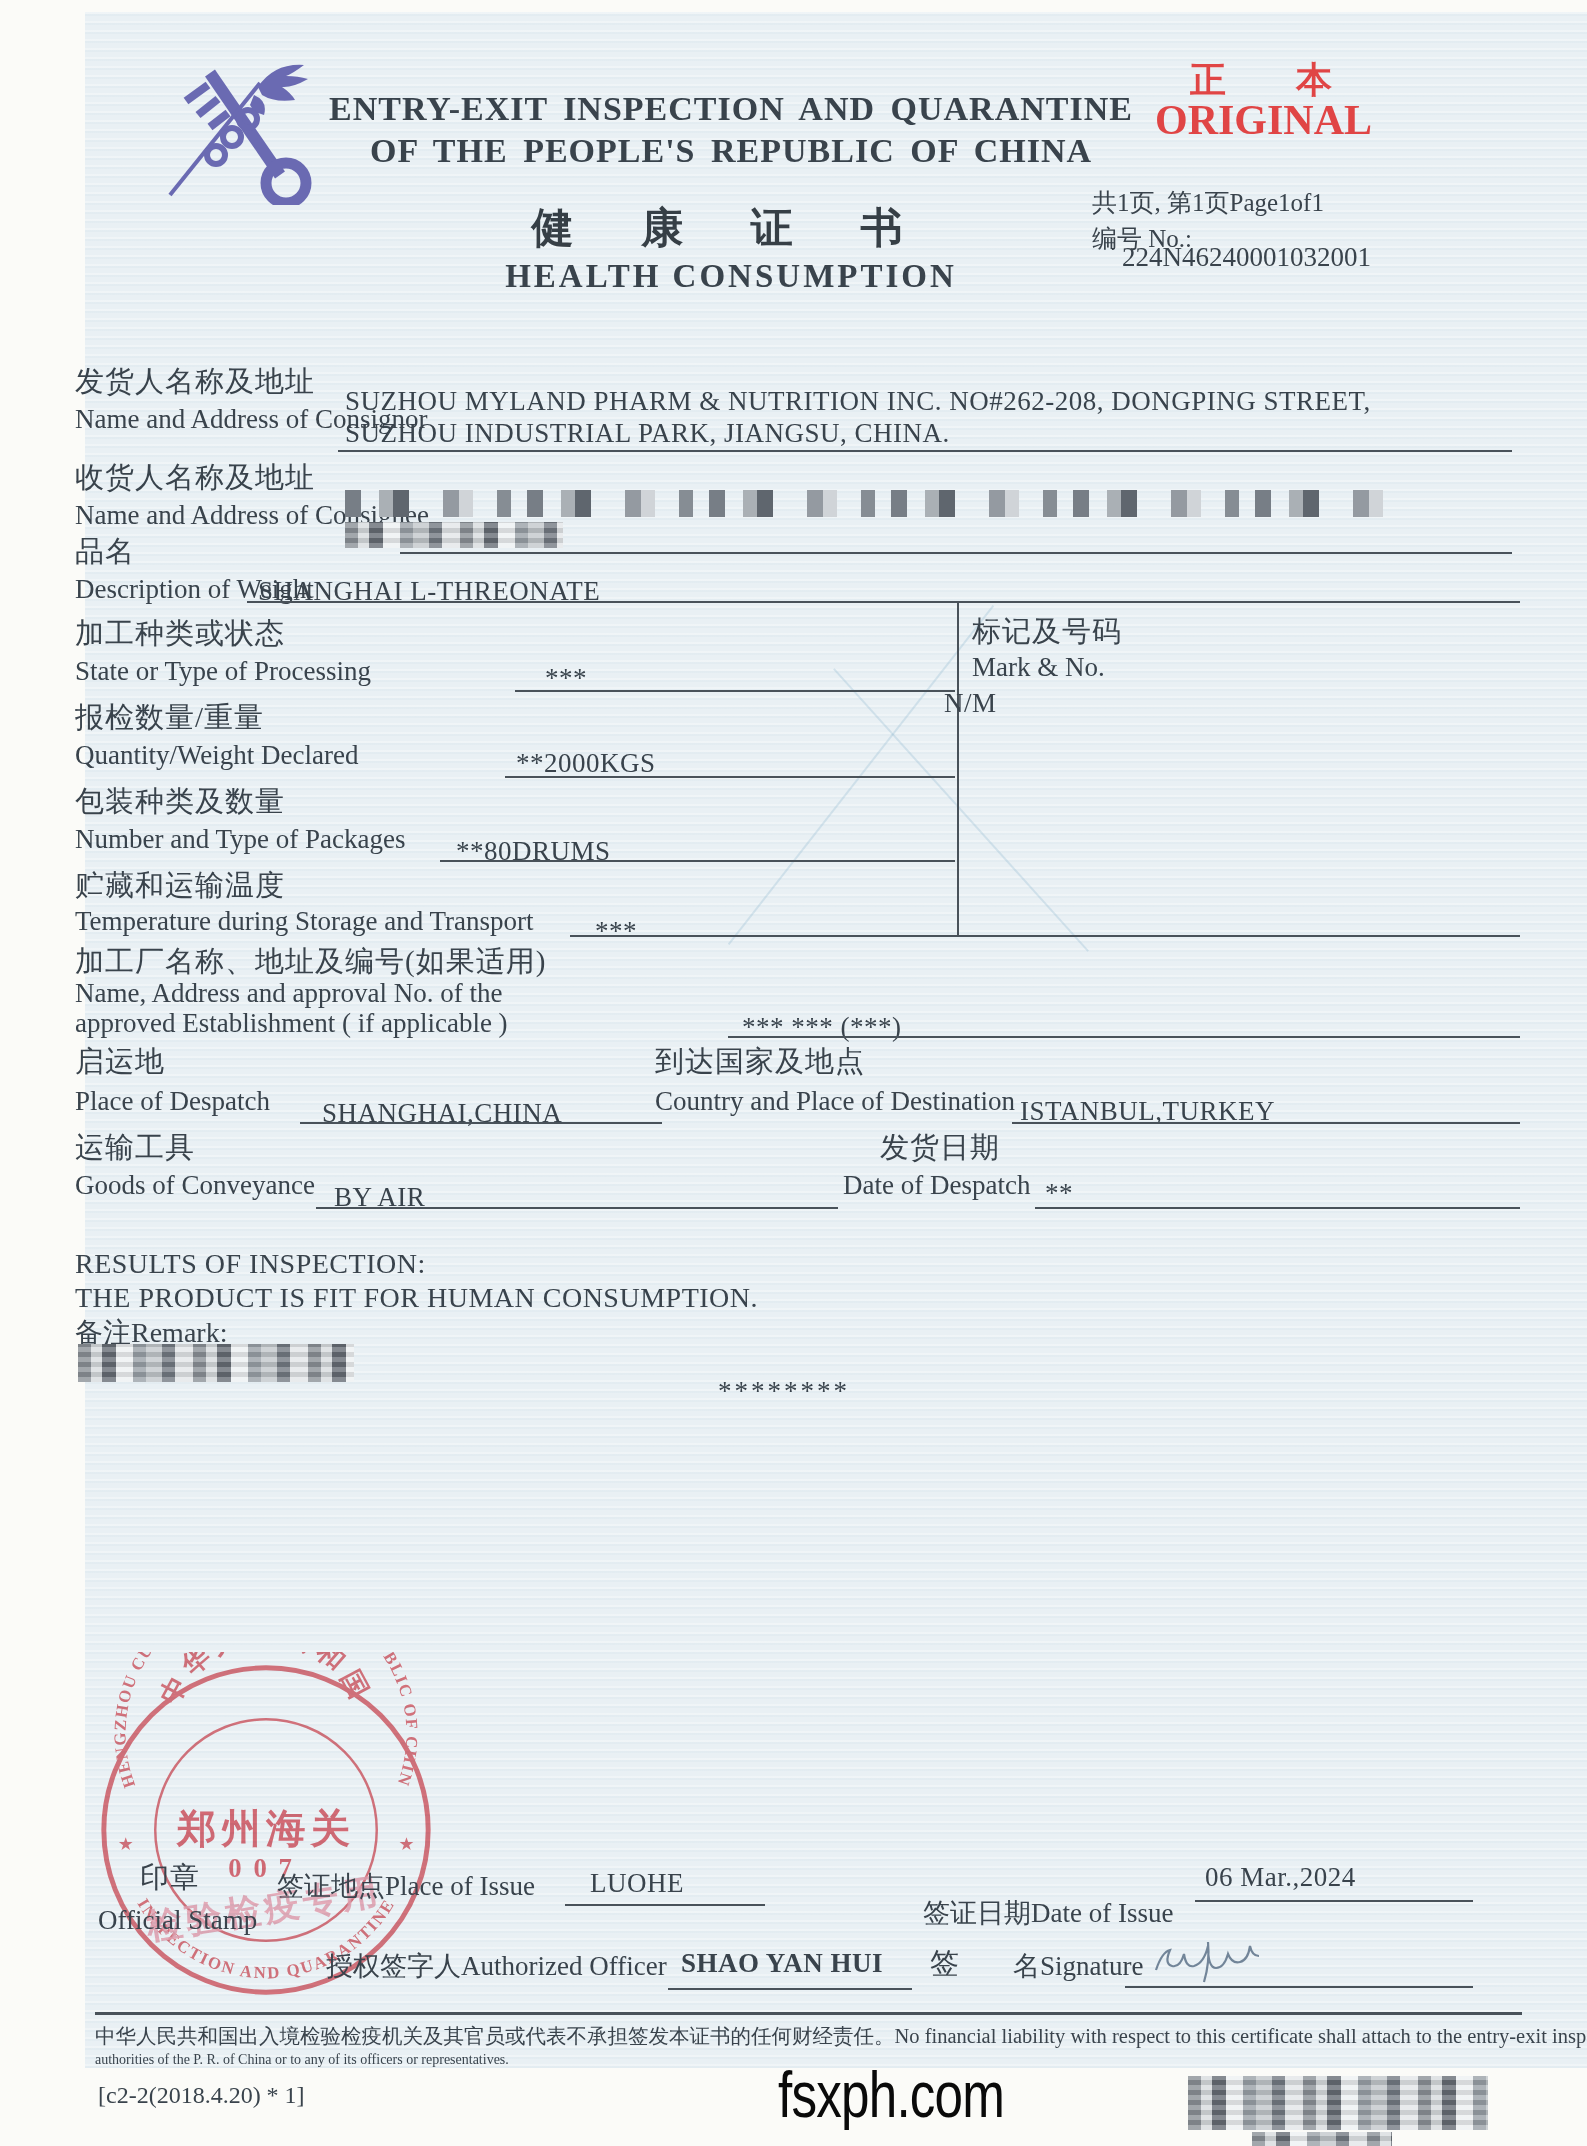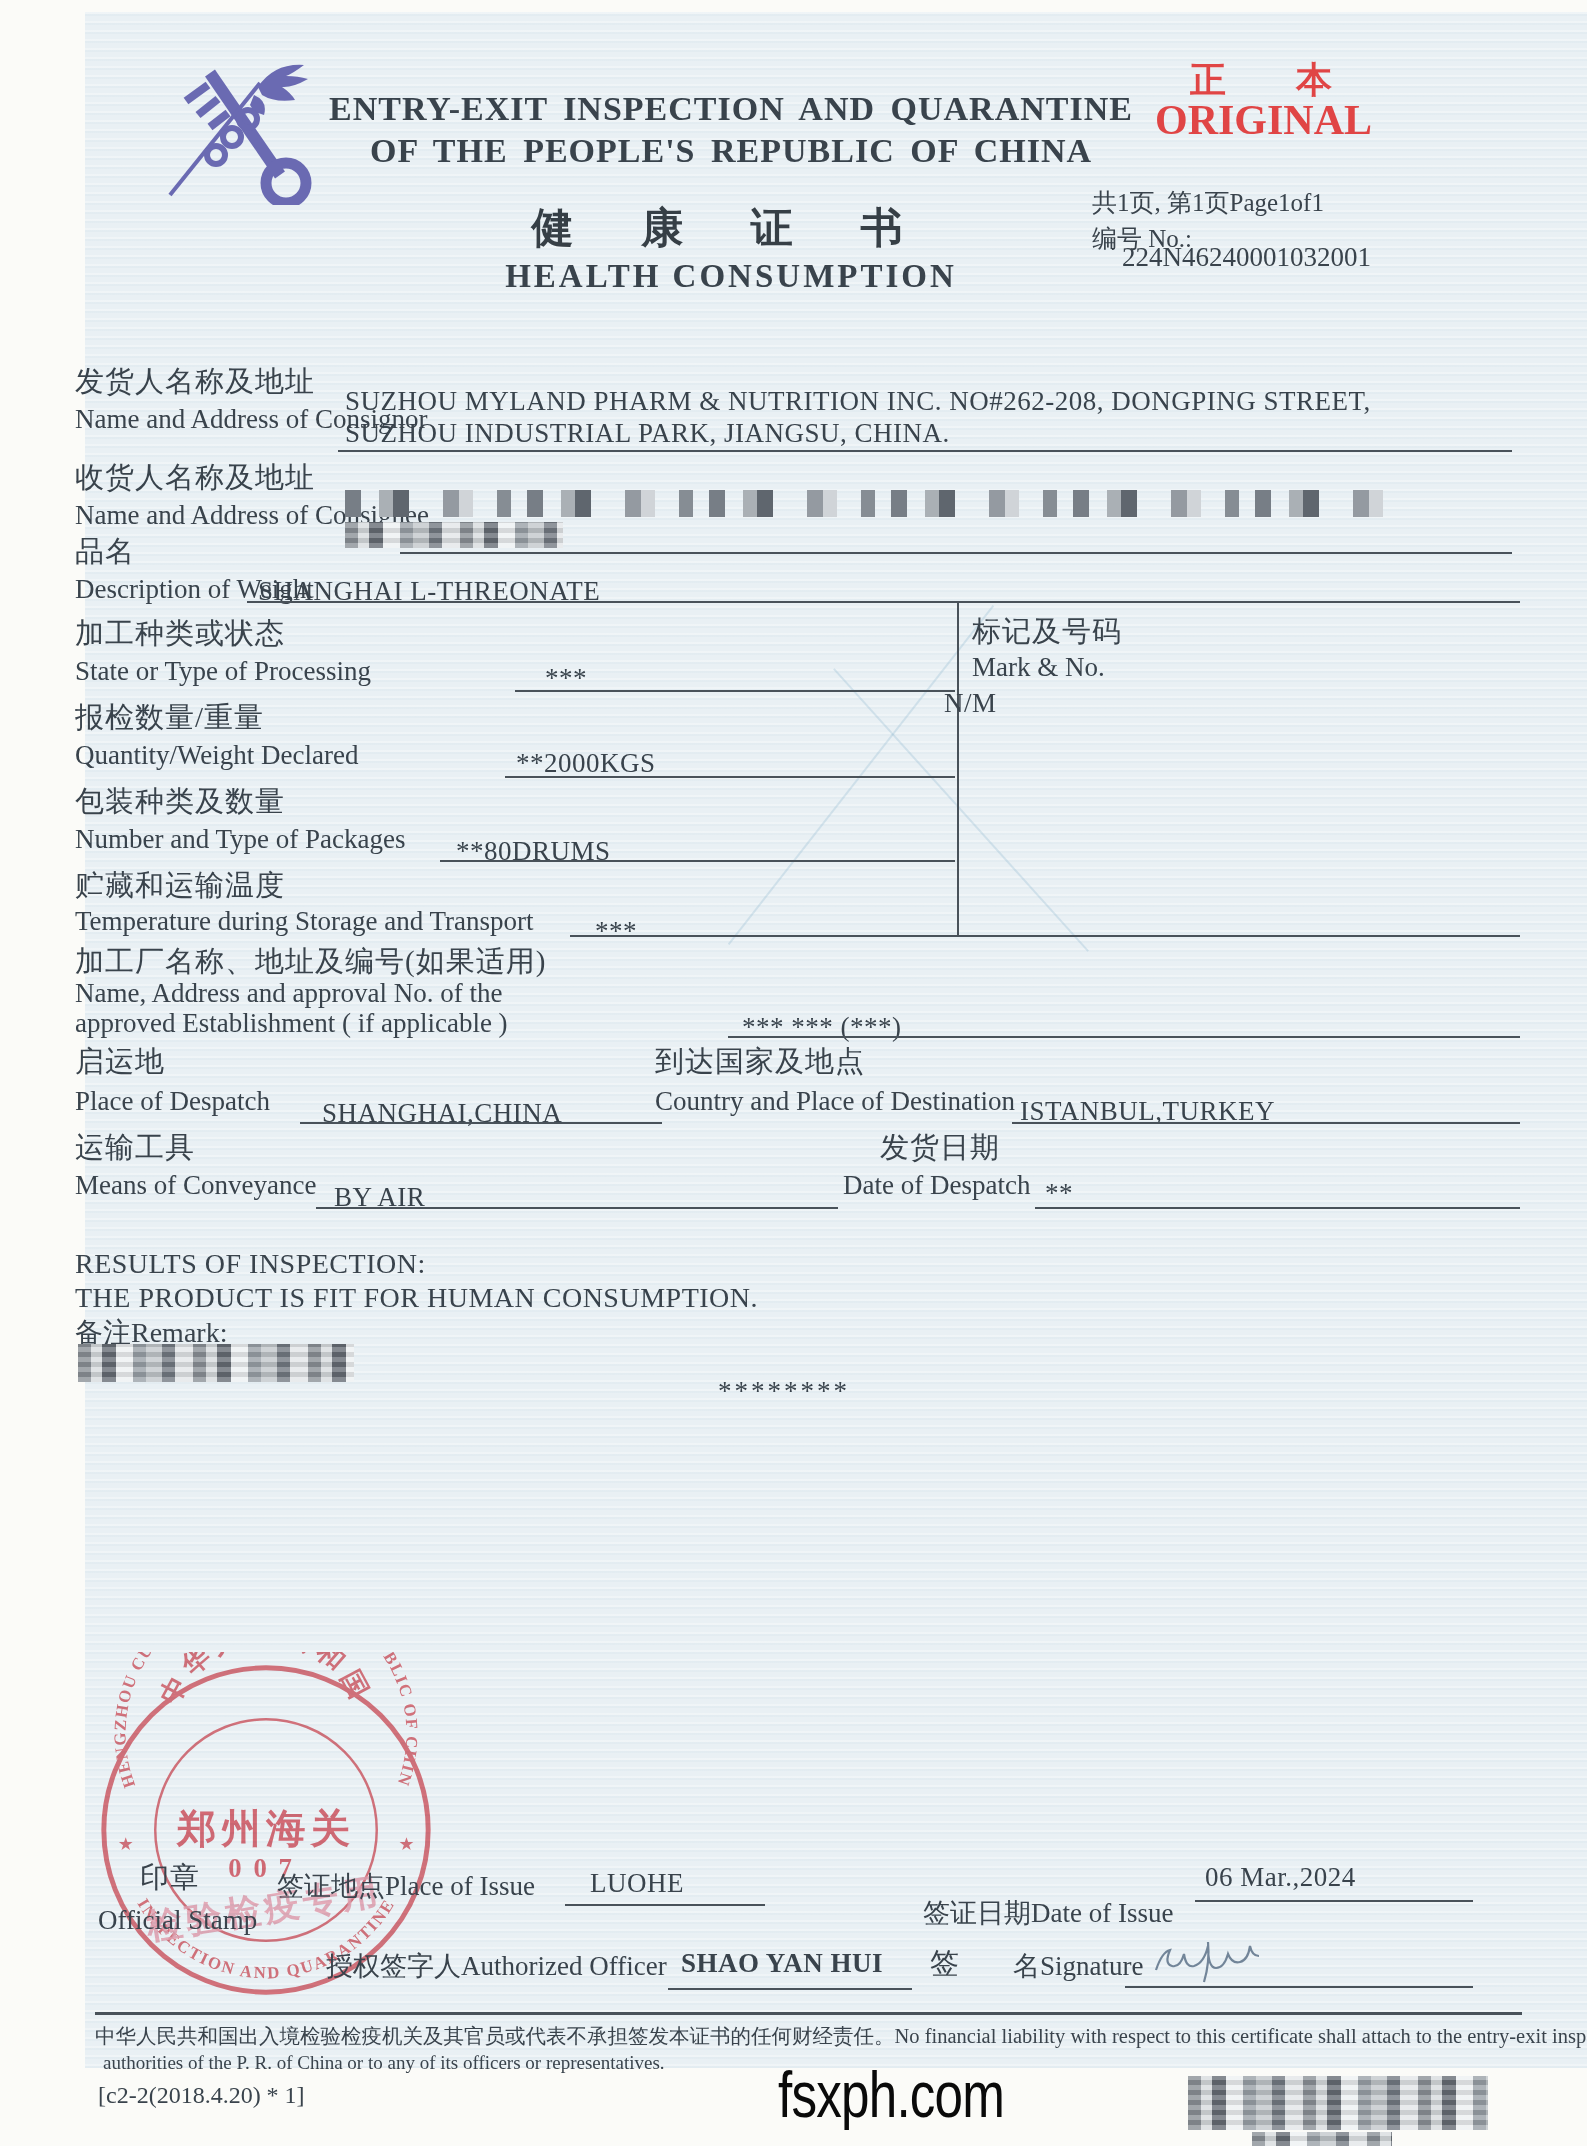--- a/index.html
+++ b/index.html
@@ -112,21 +112,21 @@
   <div class="abs cn" style="left:655px;top:1042px;">到达国家及地点</div>
   <div class="abs en" style="left:75px;top:1086px;">Place of Despatch</div>
   <div class="abs val" style="left:322px;top:1098px;">SHANGHAI,CHINA</div>
   <div class="rule" style="left:300px;top:1122px;width:362px;"></div>
   <div class="abs en" style="left:655px;top:1086px;">Country and Place of Destination</div>
   <div class="abs val" style="left:1020px;top:1096px;">ISTANBUL,TURKEY</div>
   <div class="rule" style="left:1012px;top:1122px;width:508px;"></div>
 
   <div class="abs cn" style="left:75px;top:1128px;">运输工具</div>
   <div class="abs cn" style="left:880px;top:1128px;">发货日期</div>
-  <div class="abs en" style="left:75px;top:1170px;">Means of Conveyance</div>
+  <div class="abs en" style="left:75px;top:1170px;">Goods of Conveyance</div>
   <div class="abs val" style="left:334px;top:1182px;">BY AIR</div>
   <div class="rule" style="left:316px;top:1207px;width:522px;"></div>
   <div class="abs en" style="left:843px;top:1170px;">Date of Despatch</div>
   <div class="abs val" style="left:1045px;top:1178px;">**</div>
   <div class="rule" style="left:1035px;top:1207px;width:485px;"></div>
 
   <div class="abs" style="left:75px;top:1248px;font-size:28px;letter-spacing:.5px;">RESULTS OF INSPECTION:</div>
   <div class="abs" style="left:75px;top:1282px;font-size:28px;letter-spacing:.5px;">THE PRODUCT IS FIT FOR HUMAN CONSUMPTION.</div>
   <div class="abs" style="left:75px;top:1314px;font-size:28px;">备注Remark:</div>
   <div class="abs redact" style="left:78px;top:1344px;width:276px;height:38px;"></div>
@@ -173,20 +173,20 @@
 
   <div class="abs cn" style="left:930px;top:1944px;">签</div>
   <div class="abs en" style="left:1013px;top:1948px;">名Signature</div>
   <svg class="abs" style="left:1148px;top:1932px;width:125px;height:56px;" viewBox="0 0 125 56">
     <path d="M8,38 q6,-18 14,-20 q-6,14 2,16 q8,2 12,-12 q2,14 10,12 q10,-3 14,-20 q0,22 8,22 q8,0 12,-14 q4,10 12,8 q8,-2 10,-16 q2,10 9,10 M60,10 q2,20 -4,40" stroke="#5d7288" fill="none" stroke-width="2.2" opacity="0.85"></path>
   </svg>
   <div class="rule" style="left:1125px;top:1986px;width:348px;"></div>
 
   <div class="rule" style="left:95px;top:2012px;width:1427px;border-top-width:3px;"></div>
   <div class="abs" style="left:95px;top:2022px;font-size:20.5px;width:1430px;white-space:nowrap;">中华人民共和国出入境检验检疫机关及其官员或代表不承担签发本证书的任何财经责任。No financial liability with respect to this certificate shall attach to the entry-exit inspection and quarantine</div>
-  <div class="abs" style="left:103px;top:2052px;font-size:19px;">authorities of the P. R. of China or to any of its officers or representatives.</div>
+  <div class="abs" style="left:95px;top:2052px;font-size:14px;">authorities of the P. R. of China or to any of its officers or representatives.</div>
   <div class="abs" style="left:98px;top:2082px;font-size:24px;">[c2-2(2018.4.20) * 1]</div>
 
   <div class="abs" style="left:778px;top:2058px;font-size:64px;color:#0a0a0a;font-family:'Liberation Sans',sans-serif;font-weight:500;letter-spacing:-1px;transform:scaleX(.8);transform-origin:left top;">fsxph.com</div>
 
   <div class="abs redact" style="left:1188px;top:2076px;width:300px;height:54px;"></div>
   <div class="abs redact" style="left:1252px;top:2132px;width:140px;height:14px;"></div>
 </div>
 
 </body></html>

